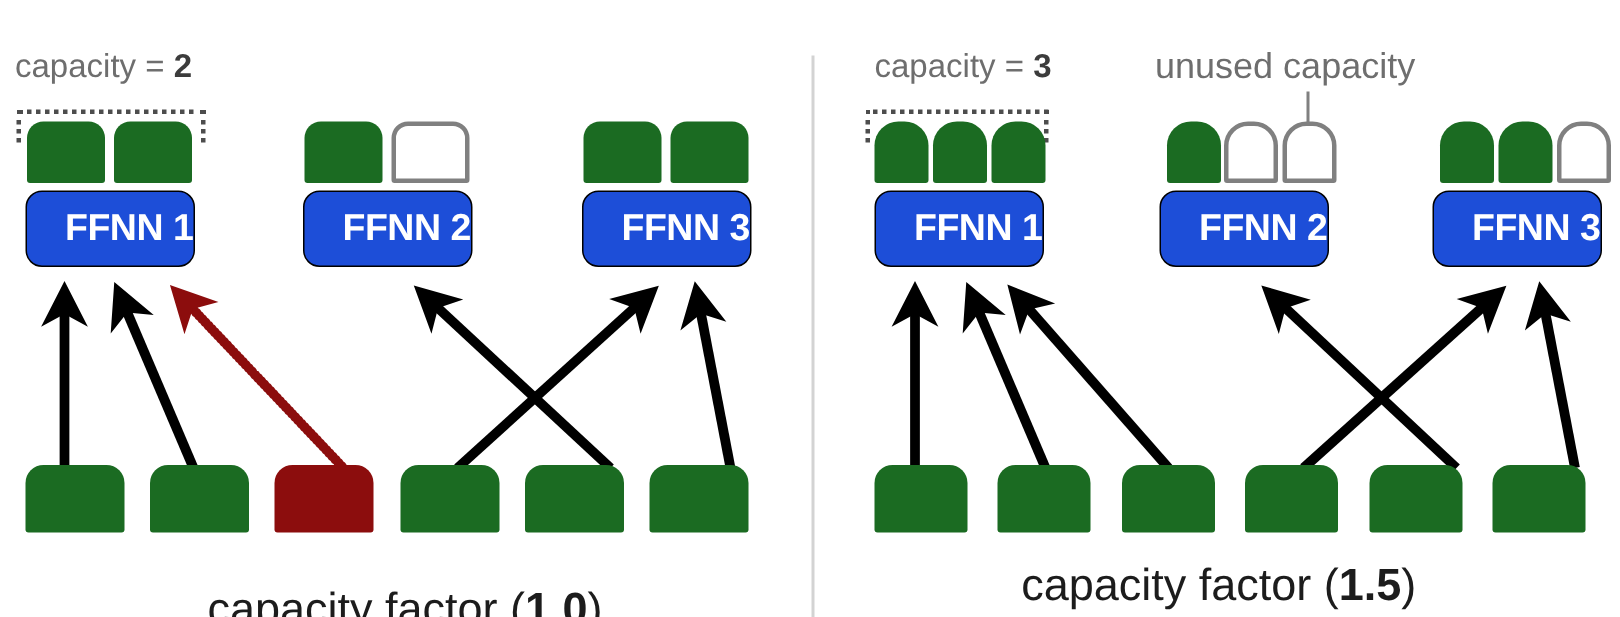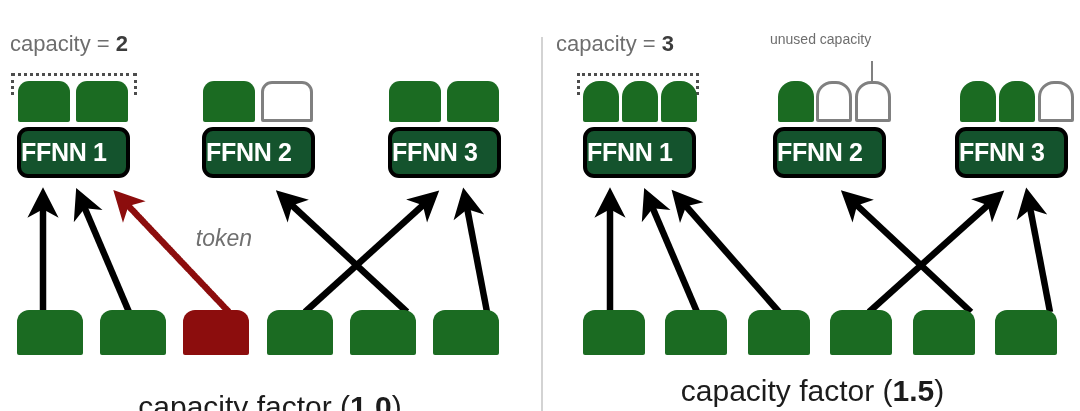--- a/index.html
+++ b/index.html
@@ -27,26 +27,26 @@
   }
   .panel-divider {
     position: absolute;
     width: 2px;
     background: #d3d3d3;
   }
   
   .ffnn {
     position: absolute;
     box-sizing: border-box;
-    background: #14532d;
-    border: 4px solid #000000;
+    background: #1d4ed8;
+    border: 1px solid #000000;
     border-radius: 11px;
     display: flex;
     align-items: center;
-    justify-content: flex-start;
+    justify-content: flex-end;
     color: #ffffff;
     font-weight: bold;
     letter-spacing: -0.3px;
     white-space: nowrap;
   }
   
   .slot {
     position: absolute;
     box-sizing: border-box;
     border-radius: 11px 11px 2px 2px;
@@ -84,21 +84,21 @@
     font-size: 22px;
     white-space: nowrap;
   }
   .label-capacity b {
     color: #3c3c3c;
     font-weight: bold;
   }
   .label-unused {
     position: absolute;
     color: #6e6e6e;
-    font-size: 14px;
+    font-size: 24px;
     white-space: nowrap;
   }
   .leader-line {
     position: absolute;
     width: 2px;
     background: #808080;
   }
   .label-overflow {
     position: absolute;
     color: #707070;
@@ -180,40 +180,39 @@
 
     <div>
       <div class="slot filled" style="left:389px; top:52px; width:52px; height:41px;"></div>
       <div class="slot filled" style="left:447px; top:52px; width:52px; height:41px;"></div>
     </div>
     <div class="ffnn" style="left:388px; top:98px; width:113px; height:51px; font-size:25px;">
       <span>FFNN 3</span>
     </div>
 
     <div class="label-overflow" style="left:149px; top:196px; width:150px;">
-      <div>token</div>
     </div>
 
     <div>
       <div class="token routed" style="left:17px; top:281px; width:66px; height:45px;"></div>
       <div class="token routed" style="left:100px; top:281px; width:66px; height:45px;"></div>
       <div class="token overflow" style="left:183px; top:281px; width:66px; height:45px;"></div>
       <div class="token routed" style="left:267px; top:281px; width:66px; height:45px;"></div>
       <div class="token routed" style="left:350px; top:281px; width:66px; height:45px;"></div>
       <div class="token routed" style="left:433px; top:281px; width:66px; height:45px;"></div>
     </div>
 
     <div class="caption" style="left:0px; top:361px; width:540px;">
       <span>capacity factor (</span><b>1.0</b><span>)</span>
     </div>
   </div>
 
   <div>
 
-    <div class="label-capacity" style="left:556px; top:2px;">
+    <div class="label-capacity" style="left:583px; top:2px;">
       <span>capacity = </span><b>3</b>
     </div>
     <div class="capacity-bracket" style="left:577px; top:44px; width:122px; height:22px;"></div>
 
     <div class="label-unused" style="left:770px; top:2px;">
       <span>unused capacity</span>
     </div>
     <div class="leader-line" style="left:871px; top:32px; height:28px;"></div>
 
     <div>

